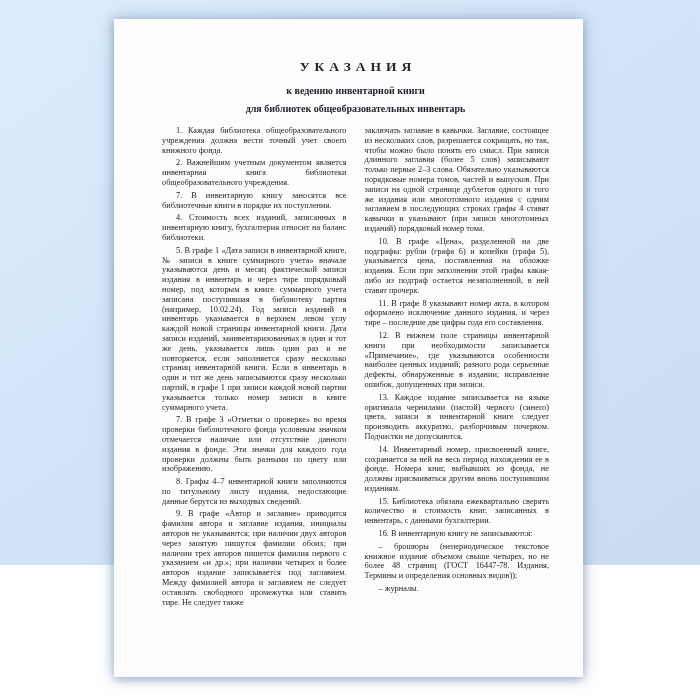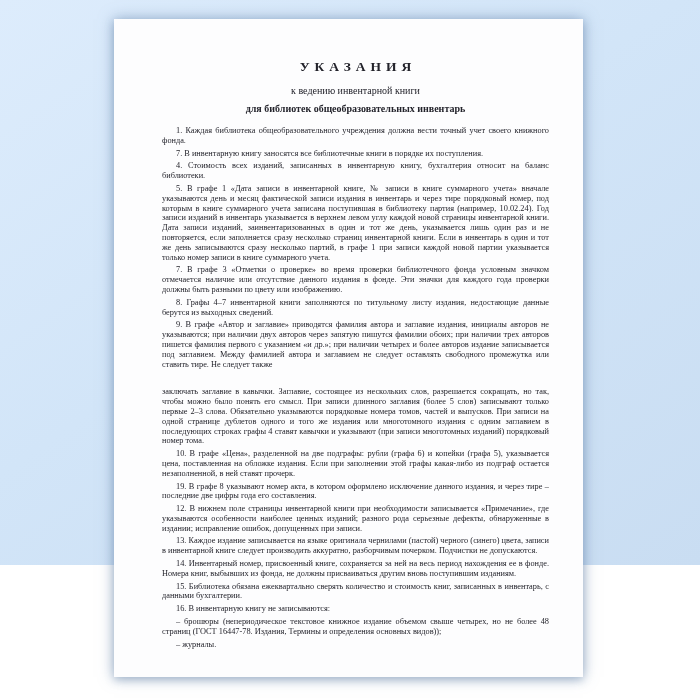--- a/index.html
+++ b/index.html
@@ -35,32 +35,31 @@
     font-size: 13.5px;
     font-weight: bold;
     letter-spacing: 5px;
     padding-left: 5px; 
     white-space: nowrap;
   }
   .doc-subtitle1 {
     margin: 0 0 7px 0;
     text-align: center;
     font-size: 10px;
-    font-weight: normal;
+    font-weight: bold;
   }
   .doc-subtitle2 {
     margin: 0 0 12px 0;
     text-align: center;
     font-size: 10px;
     font-weight: bold;
   }
   .cols {
     display: flex;
     gap: 18px;
-    flex-direction: column;
   }
   .col {
     flex: 1 1 0;
     min-width: 0;
     font-size: 8.3px;
     line-height: 9.8px;
     text-align: justify;
   }
   .col p {
     margin: 3px 0 0 0;
@@ -77,31 +76,32 @@
 <body>
 
 <div class="bg">
   <div class="page">
     <h1 class="doc-title">УКАЗАНИЯ</h1>
     <h2 class="doc-subtitle1">к ведению инвентарной книги</h2>
     <h3 class="doc-subtitle2">для библиотек общеобразовательных инвентарь</h3>
     <div class="cols">
       <div class="col">
           <p class="">1. Каждая библиотека общеобразовательного учреждения должна вести точный учет своего книжного фонда.</p>
+          <p class="">2. Важнейшим учетным документом является инвентарная книга библиотеки общеобразовательного учреждения.</p>
           <p class="">7. В инвентарную книгу заносятся все библиотечные книги в порядке их поступления.</p>
           <p class="">4. Стоимость всех изданий, записанных в инвентарную книгу, бухгалтерия относит на баланс библиотеки.</p>
           <p class="">5. В графе 1 «Дата записи в инвентарной книге, № записи в книге суммарного учета» вначале указываются день и месяц фактической записи издания в инвентарь и через тире порядковый номер, под которым в книге суммарного учета записана поступившая в библиотеку партия (например, 10.02.24). Год записи изданий в инвентарь указывается в верхнем левом углу каждой новой страницы инвентарной книги. Дата записи изданий, заинвентаризованных в один и тот же день, указывается лишь один раз и не повторяется, если заполняется сразу несколько страниц инвентарной книги. Если в инвентарь в один и тот же день записываются сразу несколько партий, в графе 1 при записи каждой новой партии указывается только номер записи в книге суммарного учета.</p>
           <p class="">7. В графе 3 «Отметки о проверке» во время проверки библиотечного фонда условным значком отмечается наличие или отсутствие данного издания в фонде. Эти значки для каждого года проверки должны быть разными по цвету или изображению.</p>
           <p class="">8. Графы 4–7 инвентарной книги заполняются по титульному листу издания, недостающие данные берутся из выходных сведений.</p>
           <p class="">9. В графе «Автор и заглавие» приводятся фамилия автора и заглавие издания, инициалы авторов не указываются; при наличии двух авторов через запятую пишутся фамилии обоих; при наличии трех авторов пишется фамилия первого с указанием «и др.»; при наличии четырех и более авторов издание записывается под заглавием. Между фамилией автора и заглавием не следует оставлять свободного промежутка или ставить тире. Не следует также</p>
         </div>
       <div class="col">
           <p class="cont">заключать заглавие в кавычки. Заглавие, состоящее из нескольких слов, разрешается сокращать, но так, чтобы можно было понять его смысл. При записи длинного заглавия (более 5 слов) записывают только первые 2–3 слова. Обязательно указываются порядковые номера томов, частей и выпусков. При записи на одной странице дублетов одного и того же издания или многотомного издания с одним заглавием в последующих строках графы 4 ставят кавычки и указывают (при записи многотомных изданий) порядковый номер тома.</p>
           <p class="">10. В графе «Цена», разделенной на две подграфы: рубли (графа 6) и копейки (графа 5), указывается цена, поставленная на обложке издания. Если при заполнении этой графы какая-либо из подграф остается незаполненной, в ней ставят прочерк.</p>
-          <p class="">19. В графе 8 указывают номер акта, в котором оформлено исключение данного издания, и через тире – последние две цифры года его составления.</p>
+          <p class="">11. В графе 8 указывают номер акта, в котором оформлено исключение данного издания, и через тире – последние две цифры года его составления.</p>
           <p class="">12. В нижнем поле страницы инвентарной книги при необходимости записывается «Примечание», где указываются особенности наиболее ценных изданий; разного рода серьезные дефекты, обнаруженные в издании; исправление ошибок, допущенных при записи.</p>
           <p class="">13. Каждое издание записывается на языке оригинала чернилами (пастой) черного (синего) цвета, записи в инвентарной книге следует производить аккуратно, разборчивым почерком. Подчистки не допускаются.</p>
           <p class="">14. Инвентарный номер, присвоенный книге, сохраняется за ней на весь период нахождения ее в фонде. Номера книг, выбывших из фонда, не должны присваиваться другим вновь поступившим изданиям.</p>
           <p class="">15. Библиотека обязана ежеквартально сверять количество и стоимость книг, записанных в инвентарь, с данными бухгалтерии.</p>
           <p class="">16. В инвентарную книгу не записываются:</p>
           <p class="">– брошюры (непериодическое текстовое книжное издание объемом свыше четырех, но не более 48 страниц (ГОСТ 16447-78. Издания, Термины и определения основных видов));</p>
           <p class="">– журналы.</p>
         </div>
     </div>
   </div>

